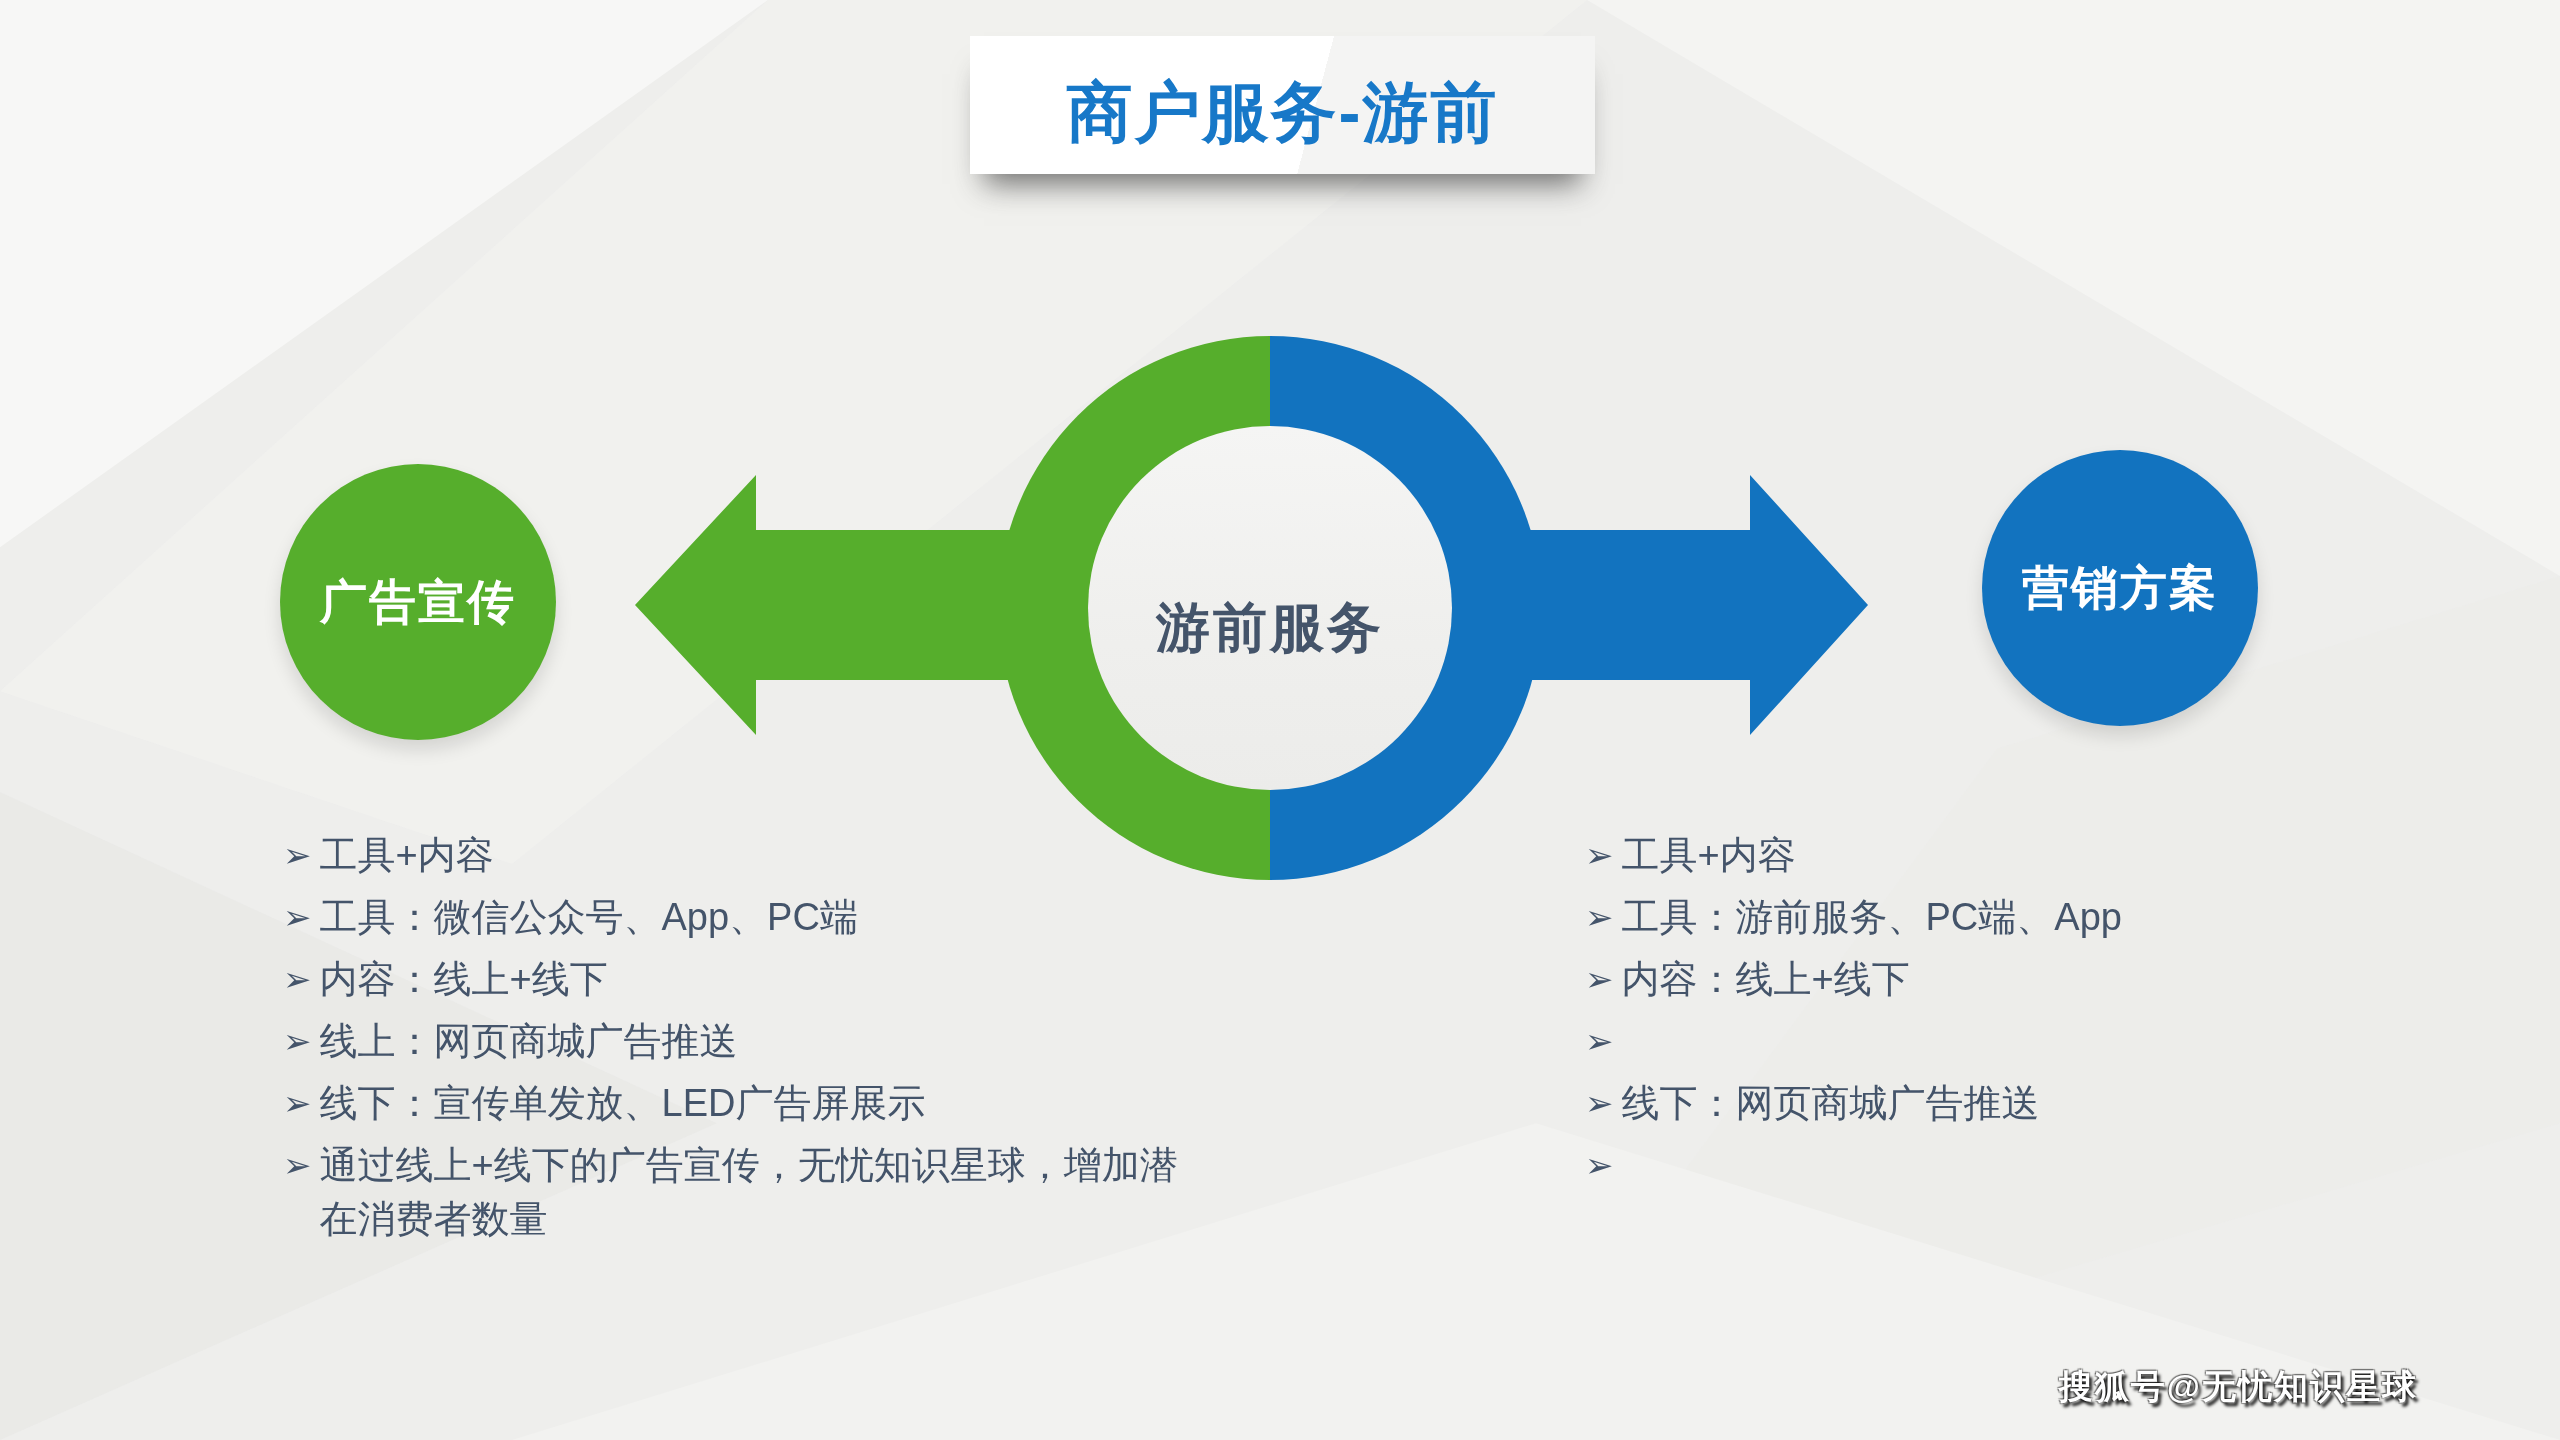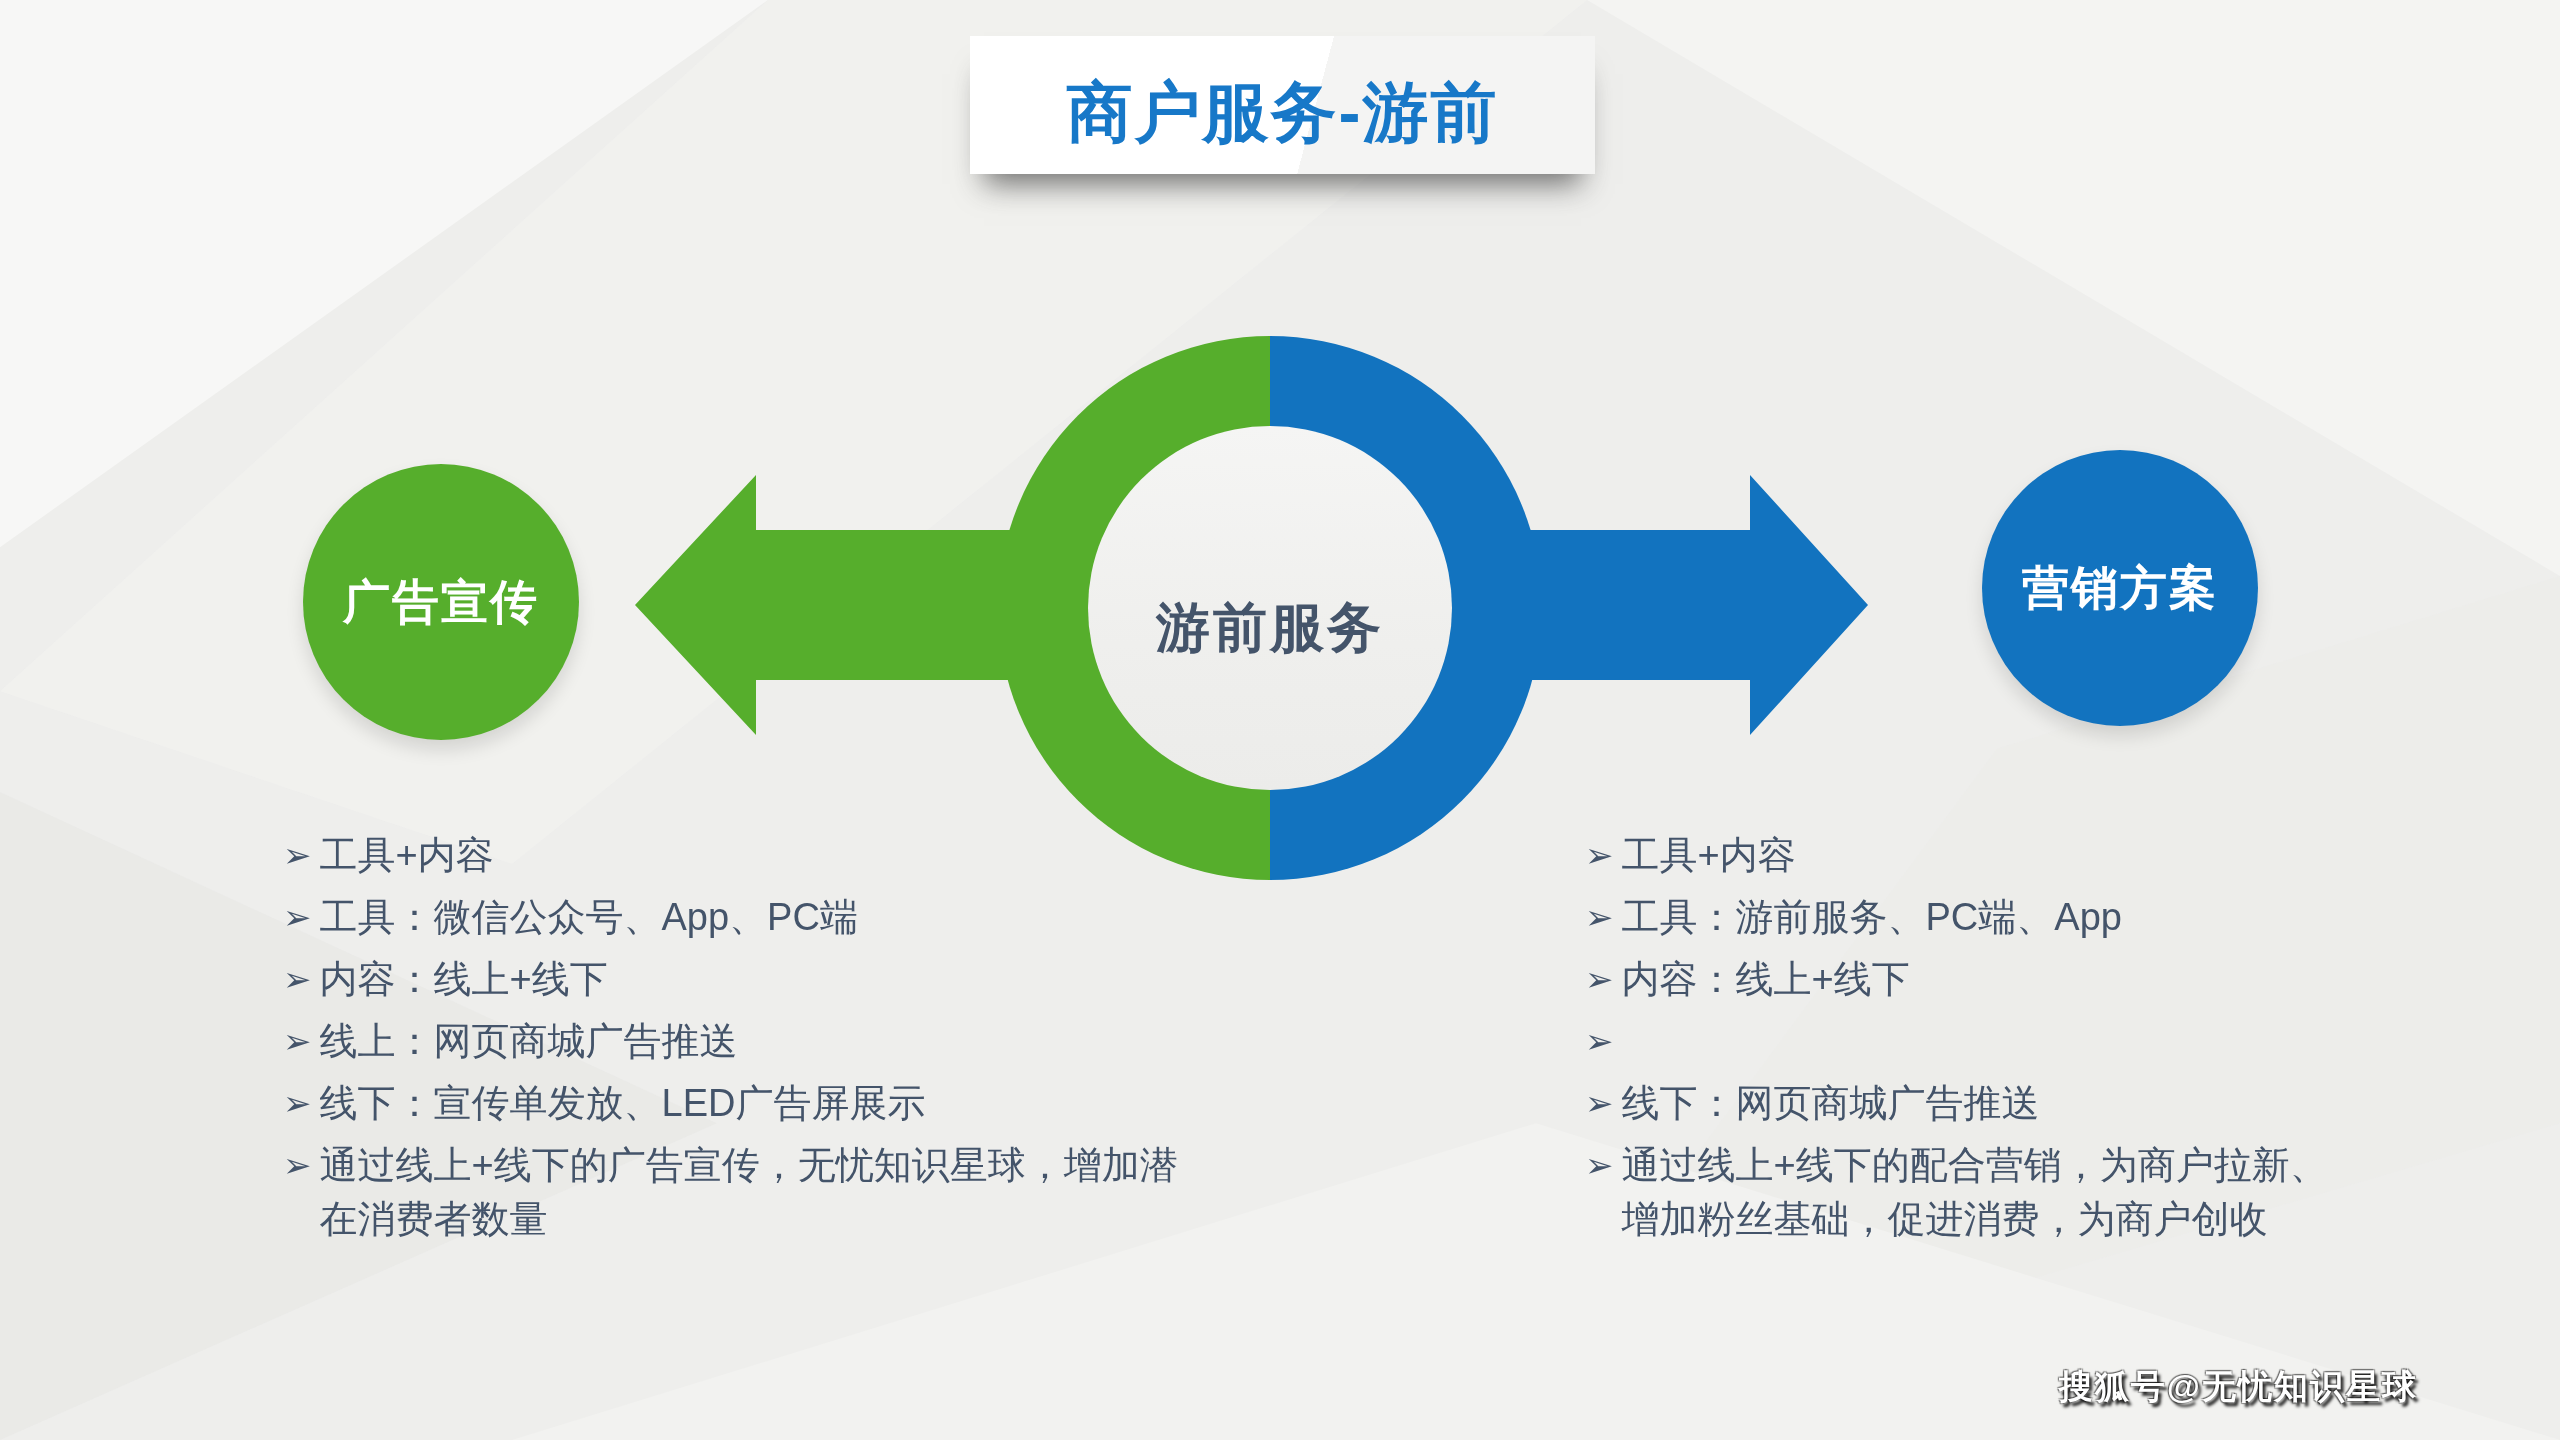--- a/index.html
+++ b/index.html
@@ -53,21 +53,21 @@
   .donut-inner span{
     font-size:54px;font-weight:bold;color:var(--text);letter-spacing:3px;white-space:nowrap;margin-top:40px;
   }
   .node{
     position:absolute;width:276px;height:276px;border-radius:50%;
     display:flex;align-items:center;justify-content:center;
     box-shadow:0 10px 18px rgba(0,0,0,.12);
     z-index:3;
   }
   .node span{font-size:47px;font-weight:bold;color:#ffffff;letter-spacing:2px;white-space:nowrap;}
-  .node-left{left:303px;top:464px;background:var(--green);}
+  .node-left{left:280px;top:464px;background:var(--green);}
   .node-right{left:1982px;top:450px;background:var(--blue);}
 
   
   .list{
     position:absolute;top:828px;list-style:none;z-index:4;
   }
   .list-left{left:283px;width:990px;}
   .list-right{left:1585px;width:900px;}
   .list li{
     display:flex;align-items:flex-start;
@@ -180,18 +180,16 @@
       <span class="bullet">➢</span>
     </li>
 
     <li>
       <span class="bullet">➢</span>
       <span class="li-text">线下：网页商城广告推送</span>
     </li>
 
     <li>
       <span class="bullet">➢</span>
-      <span class="li-text">通过线上+线下的配合营销，为商户拉新、
-增加粉丝基础，促进消费，为商户创收</span>
     </li>
   </ul>
 
 <div class="watermark">搜狐号@无忧知识星球</div>
 
 </body></html>

